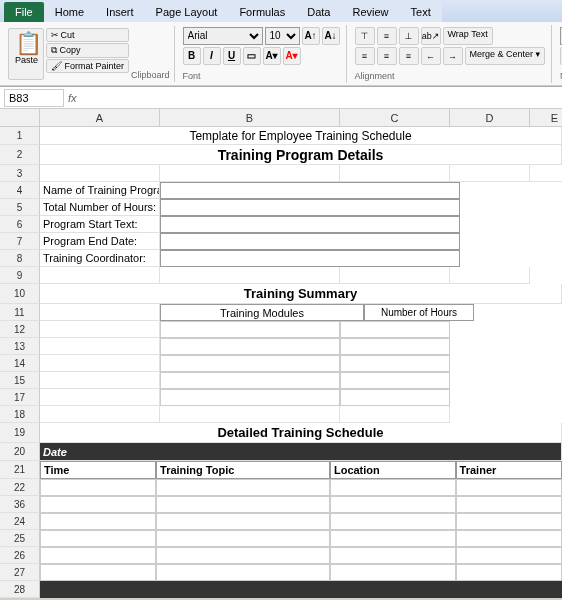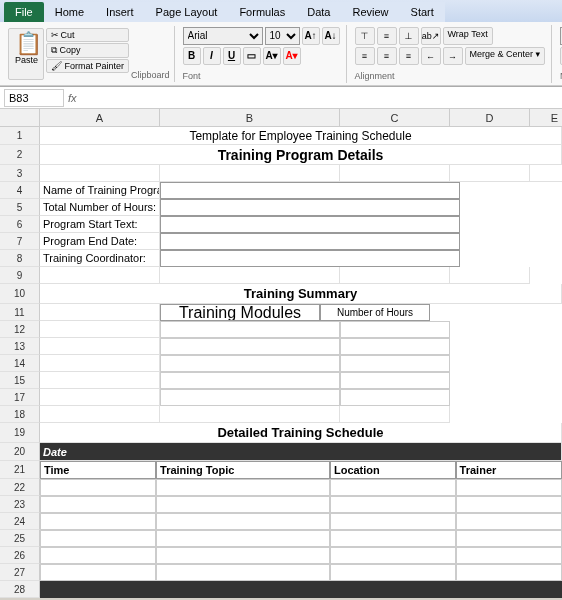--- a/index.html
+++ b/index.html
@@ -336,21 +336,21 @@
 
 <div class="ribbon">
   <div class="ribbon-tabs">
     <div class="ribbon-tab active">File</div>
     <div class="ribbon-tab">Home</div>
     <div class="ribbon-tab">Insert</div>
     <div class="ribbon-tab">Page Layout</div>
     <div class="ribbon-tab">Formulas</div>
     <div class="ribbon-tab">Data</div>
     <div class="ribbon-tab">Review</div>
-    <div class="ribbon-tab">Start</div>
+    <div class="ribbon-tab">Text</div>
   </div>
 
   <div class="ribbon-content">
 
     <div class="clipboard-group">
       <div class="paste-btn">
         <div style="font-size:22px; line-height:1;">📋</div>
         <div style="font-size:9px;">Paste</div>
       </div>
       <div class="small-btns">
@@ -492,21 +492,21 @@
     </div>
 
     <div class="sheet-row" style="height:20px;">
       <div class="row-num">10</div>
       <div class="cell" style="width:540px; justify-content:center; font-size:13px; font-weight:bold;">Training Summary</div>
     </div>
 
     <div class="sheet-row">
       <div class="row-num">11</div>
       <div class="cell col-a"></div>
-      <div class="cell" style="width:160px; justify-content:center; border:1px solid #999; font-size:16px;">Training Modules</div>
+      <div class="cell" style="width:204px; justify-content:center; border:1px solid #999; font-size:11px;">Training Modules</div>
       <div class="cell" style="width:110px; justify-content:center; border:1px solid #999; font-size:10px;">Number of Hours</div>
     </div>
 
     <div class="sheet-row">
       <div class="row-num">12</div>
       <div class="cell col-a"></div>
       <div class="cell" style="width:180px; border:1px solid #ccc;"></div>
       <div class="cell" style="width:110px; border:1px solid #ccc;"></div>
     </div>
     <div class="sheet-row">
@@ -560,21 +560,21 @@
     </div>
 
     <div class="sheet-row">
       <div class="row-num">22</div>
       <div class="cell" style="width:120px; border:1px solid #ccc;"></div>
       <div class="cell" style="width:180px; border:1px solid #ccc;"></div>
       <div class="cell" style="width:130px; border:1px solid #ccc;"></div>
       <div class="cell" style="width:110px; border:1px solid #ccc;"></div>
     </div>
     <div class="sheet-row">
-      <div class="row-num">23</div>
+      <div class="row-num">36</div>
       <div class="cell" style="width:120px; border:1px solid #ccc;"></div>
       <div class="cell" style="width:180px; border:1px solid #ccc;"></div>
       <div class="cell" style="width:130px; border:1px solid #ccc;"></div>
       <div class="cell" style="width:110px; border:1px solid #ccc;"></div>
     </div>
     <div class="sheet-row">
       <div class="row-num">24</div>
       <div class="cell" style="width:120px; border:1px solid #ccc;"></div>
       <div class="cell" style="width:180px; border:1px solid #ccc;"></div>
       <div class="cell" style="width:130px; border:1px solid #ccc;"></div>

